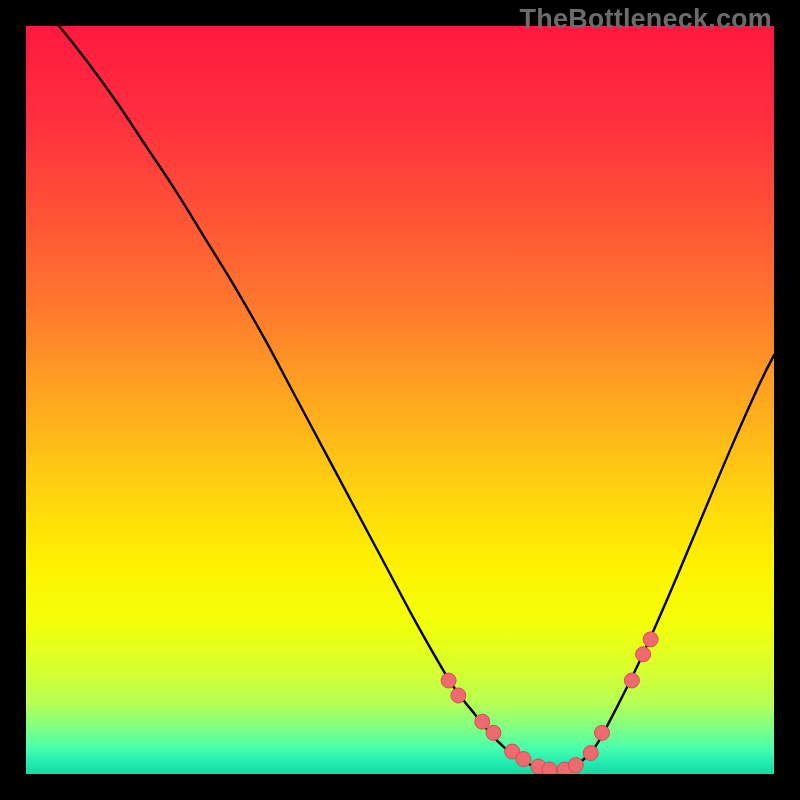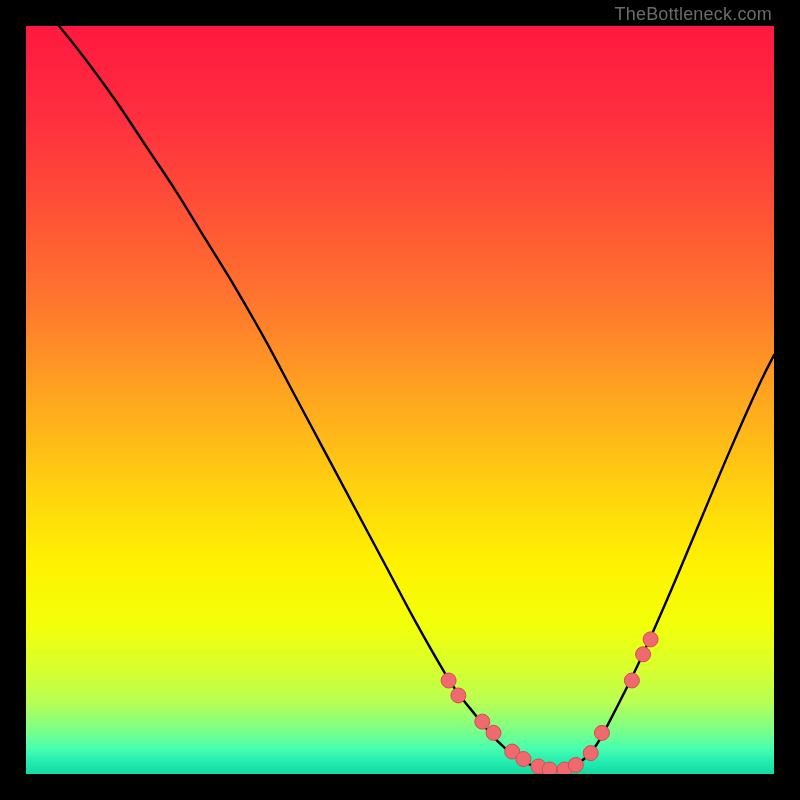--- a/index.html
+++ b/index.html
@@ -24,22 +24,22 @@
     left: 0;
     top: 0;
     width: 748px;
     height: 748px;
   }
   .watermark {
     position: absolute;
     top: 4px;
     right: 28px;
     color: #6b6b6b;
-    font-size: 18px;
-    font-weight: 400;
+    font-size: 27px;
+    font-weight: 700;
     letter-spacing: 0.2px;
     user-select: none;
     margin-left: 44px;
   }
   svg {
     display: block;
   }
 </style>
 </head>
 <body>

